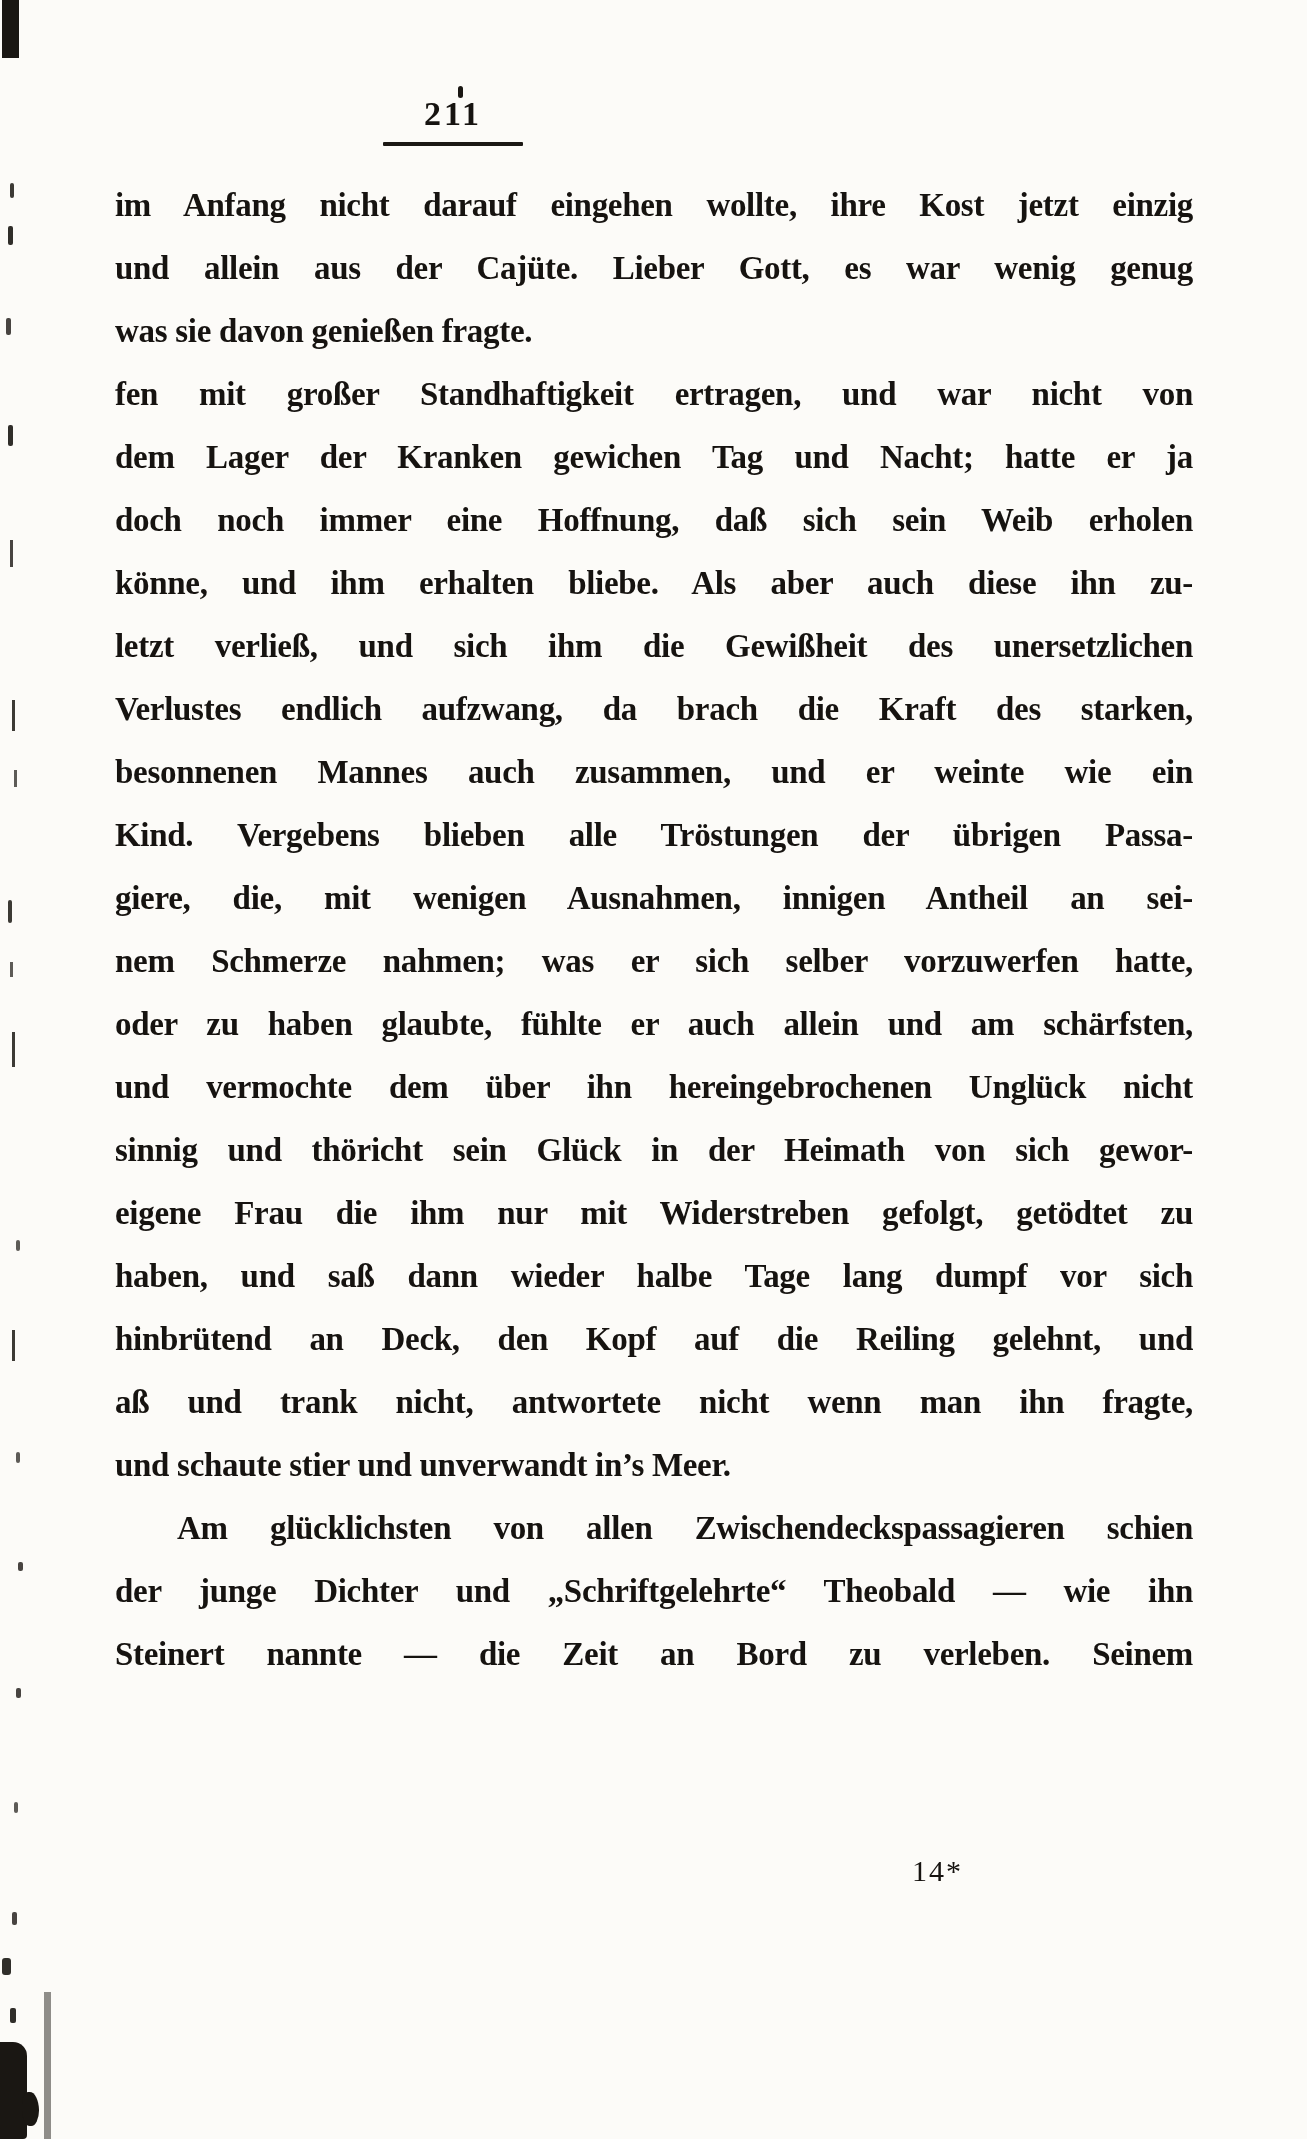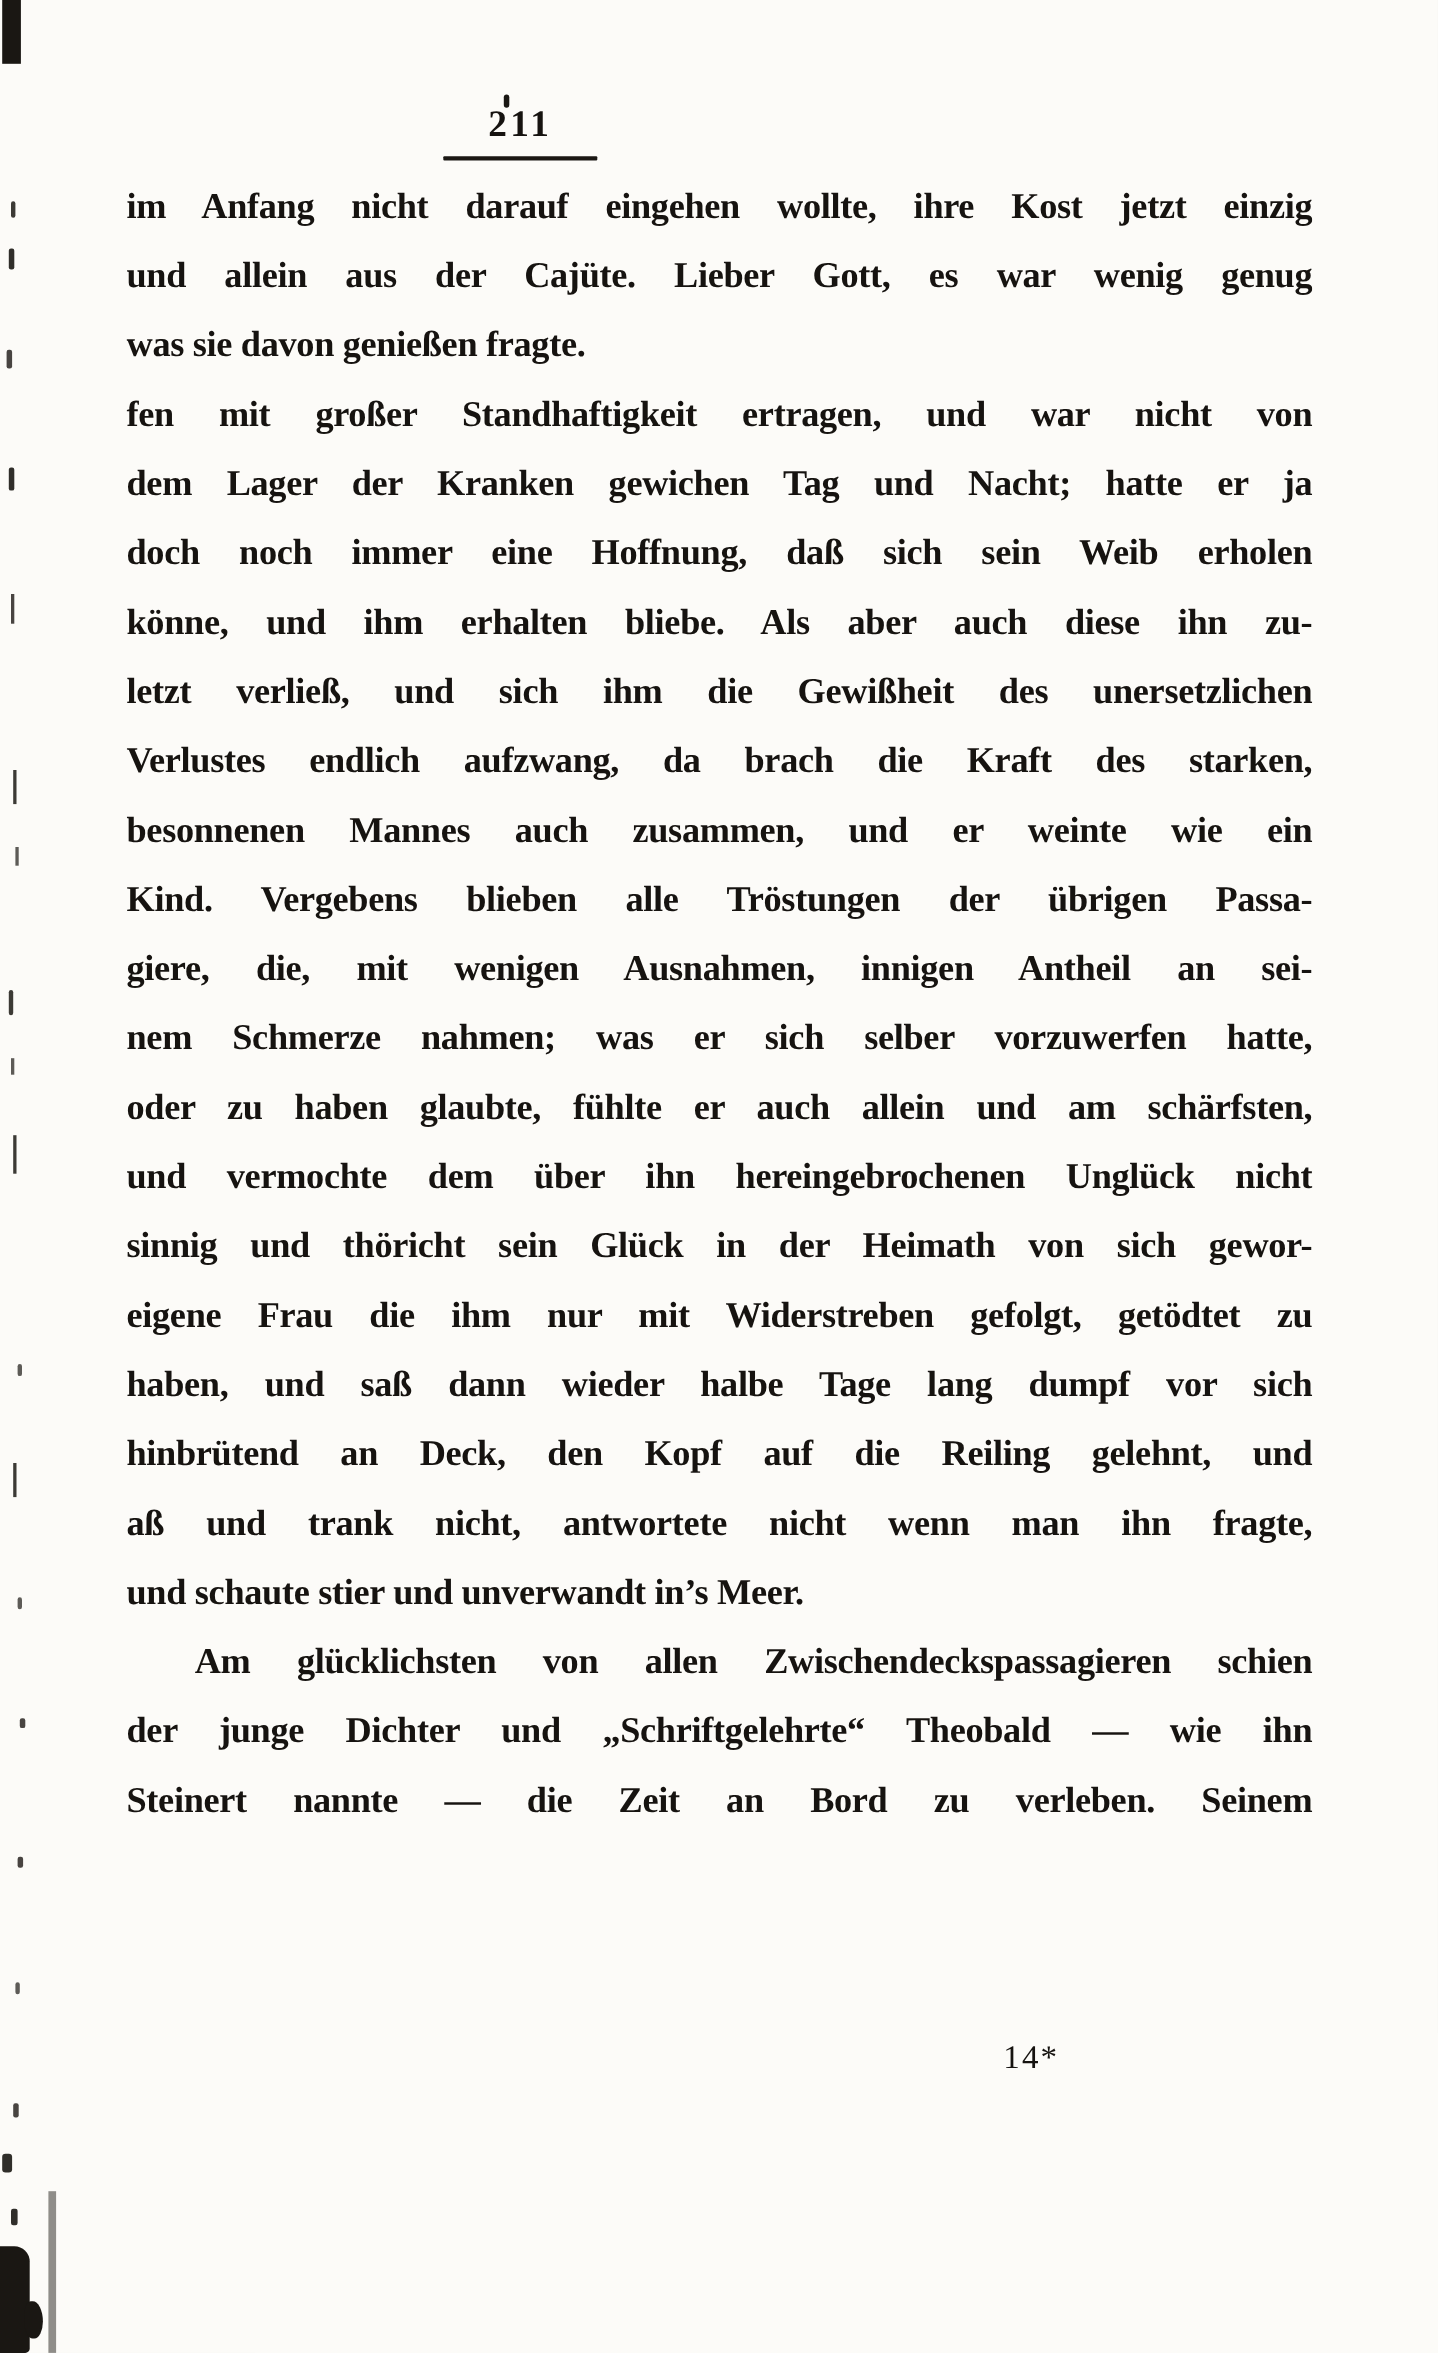--- a/index.html
+++ b/index.html
@@ -11,37 +11,37 @@
   .page {
     position: relative;
     width: 1307px; height: 2139px;
     background: #fcfbf8;
     color: #161310;
     overflow: hidden;
   }
   
   .page-number-block {
     position: absolute;
-    left: 398px; top: 94px; width: 150px;
+    left: 378px; top: 94px; width: 150px;
     text-align: center;
   }
   .page-number {
     font-size: 34px; font-weight: 700; letter-spacing: 3px;
     line-height: 40px;
   }
   .page-number-rule {
     margin: 8px auto 0 auto;
     width: 140px; height: 4px;
     background: #1b1814;
     border-radius: 1px;
   }
   
   .text-block {
     position: absolute;
-    left: 115px; top: 157px; width: 1078px;
+    left: 115px; top: 174px; width: 1078px;
   }
   .line {
     height: 63px; line-height: 63px;
     font-size: 33px; font-weight: 700;
     letter-spacing: -0.3px;
     text-align: justify;
     text-align-last: justify;
     white-space: normal;
     overflow: hidden;
   }

